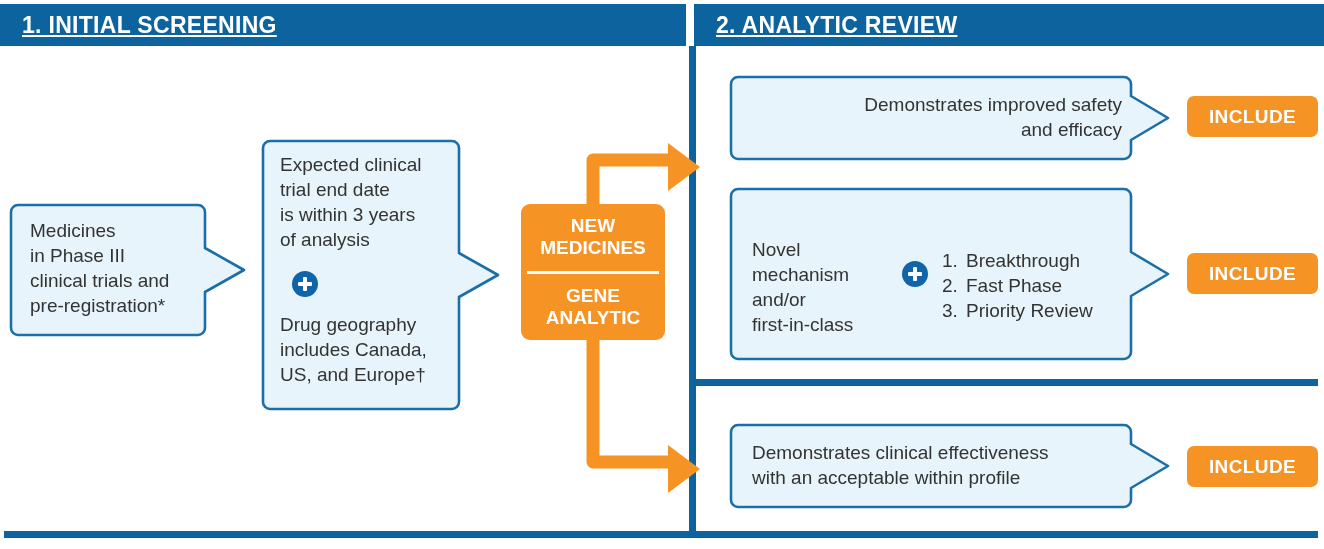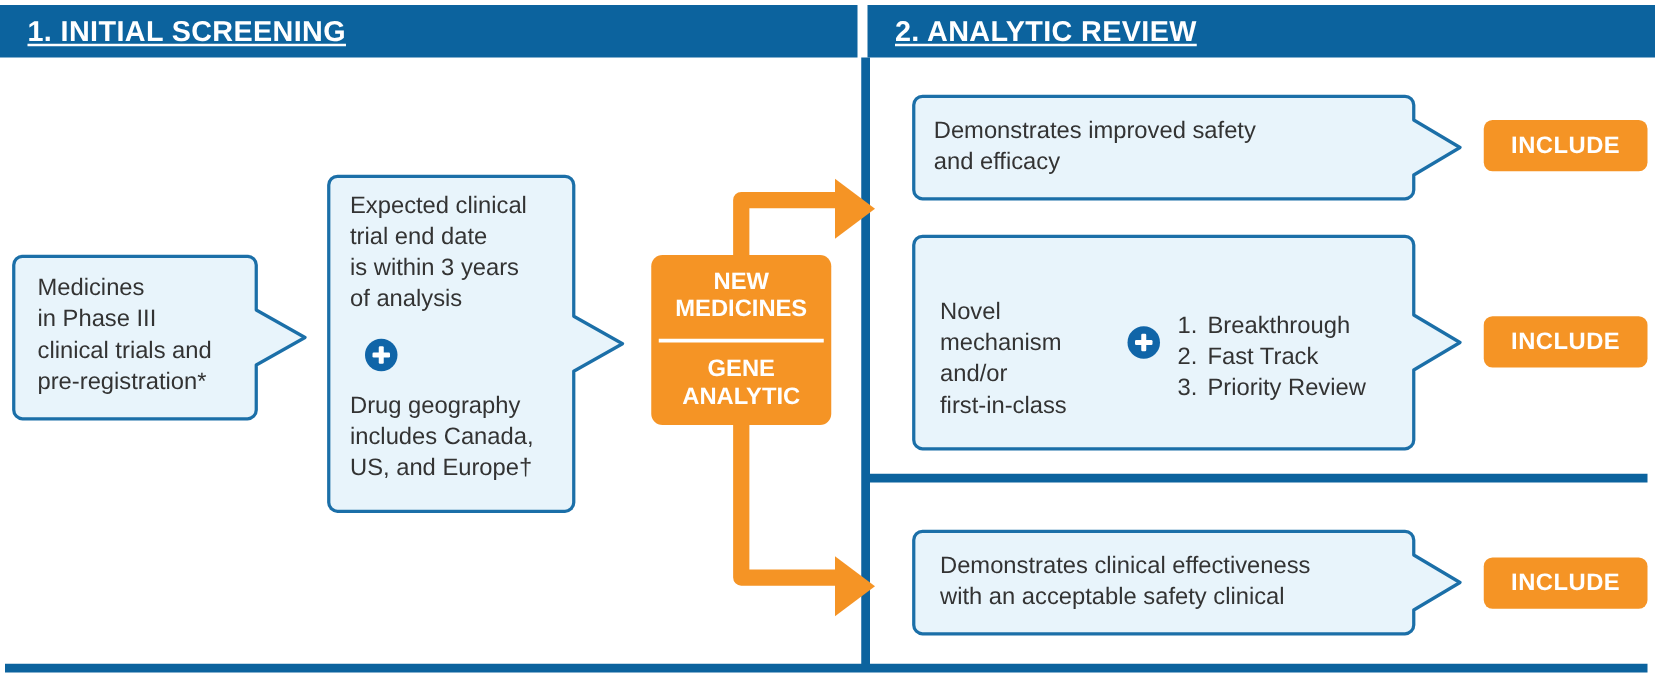--- a/index.html
+++ b/index.html
@@ -93,51 +93,51 @@
 MEDICINES</div>
   <div class="orange-sep"></div>
   <div class="orange-half">GENE
 ANALYTIC</div>
 </div>
 
 <div class="callout" style="left:730px;top:76px;width:440px;height:84px;">
   <svg width="440" height="84" viewBox="0 0 440 84">
     <path d="M8 1 H394 a7 7 0 0 1 7 7 V20 L438 42 L401 64 V76 a7 7 0 0 1 -7 7 H8 a7 7 0 0 1 -7 -7 V8 a7 7 0 0 1 7 -7 Z" fill="#e8f4fb" stroke="#1b6fa8" stroke-width="2.6" stroke-linejoin="round"></path>
   </svg>
-  <div class="txt" style="left:17px;top:16px;width:360px;">Demonstrates improved safety
+  <div class="txt" style="left:32px;top:16px;width:360px;text-align:right;">Demonstrates improved safety
 and efficacy</div>
 </div>
 <div class="include" style="left:1187px;top:96px;width:131px;height:41px;">INCLUDE</div>
 
 <div class="callout" style="left:730px;top:188px;width:440px;height:172px;">
   <svg width="440" height="172" viewBox="0 0 440 172">
     <path d="M8 1 H394 a7 7 0 0 1 7 7 V64 L438 86 L401 108 V164 a7 7 0 0 1 -7 7 H8 a7 7 0 0 1 -7 -7 V8 a7 7 0 0 1 7 -7 Z" fill="#e8f4fb" stroke="#1b6fa8" stroke-width="2.6" stroke-linejoin="round"></path>
   </svg>
   <div class="col2" style="left:22px;top:37px;width:150px;margin-top:12px;">Novel
 mechanism
 and/or
 first-in-class</div>
   <div class="plus" style="left:172px;top:73px;"></div>
   <div class="numlist" style="left:212px;top:60px;width:230px;">
     <div>
       <span class="n">1.</span>
       <span>Breakthrough</span>
     </div>
     <div>
       <span class="n">2.</span>
-      <span>Fast Track</span>
+      <span>Fast Phase</span>
     </div>
     <div>
       <span class="n">3.</span>
       <span>Priority Review</span>
     </div>
   </div>
 </div>
 <div class="include" style="left:1187px;top:253px;width:131px;height:41px;">INCLUDE</div>
 
 <div class="callout" style="left:730px;top:424px;width:440px;height:84px;">
   <svg width="440" height="84" viewBox="0 0 440 84">
     <path d="M8 1 H394 a7 7 0 0 1 7 7 V20 L438 42 L401 64 V76 a7 7 0 0 1 -7 7 H8 a7 7 0 0 1 -7 -7 V8 a7 7 0 0 1 7 -7 Z" fill="#e8f4fb" stroke="#1b6fa8" stroke-width="2.6" stroke-linejoin="round"></path>
   </svg>
   <div class="txt" style="left:22px;top:16px;width:390px;">Demonstrates clinical effectiveness
-with an acceptable safety clinical</div>
+with an acceptable within profile</div>
 </div>
 <div class="include" style="left:1187px;top:446px;width:131px;height:41px;">INCLUDE</div>
 
 </body></html>

